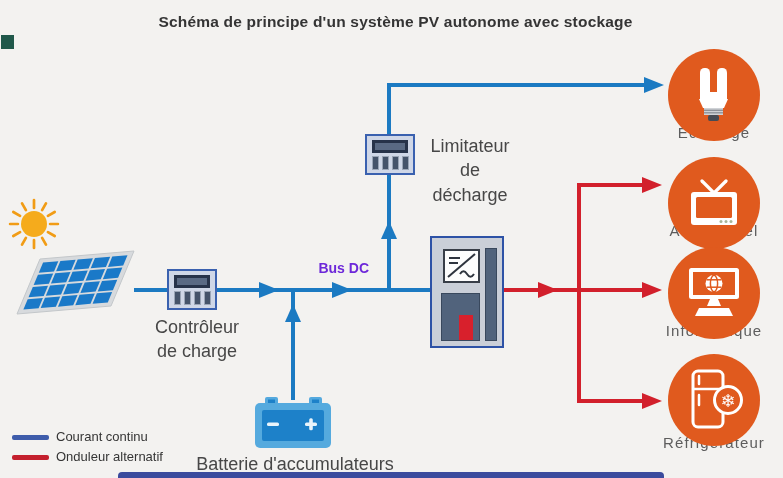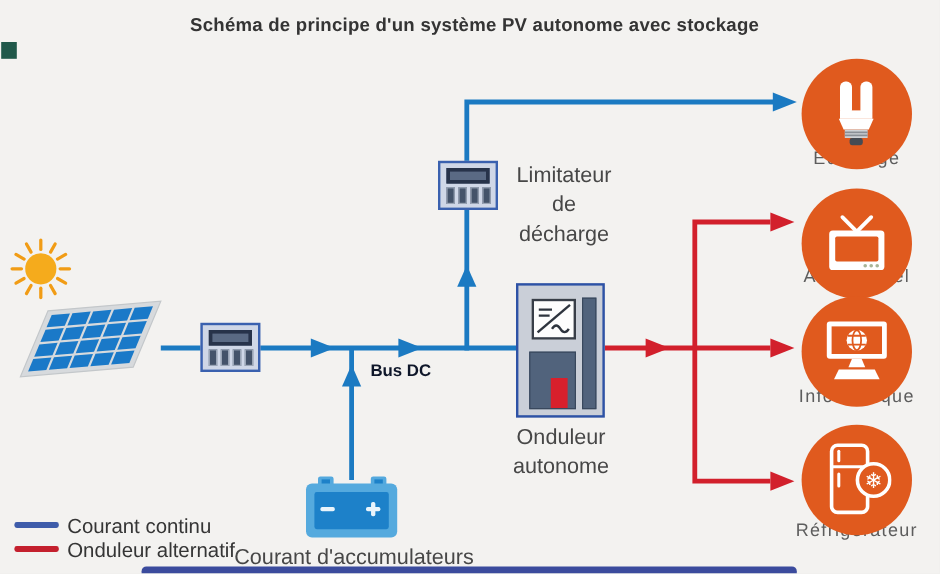--- a/index.html
+++ b/index.html
@@ -3,25 +3,25 @@
 <meta charset="utf-8">
 <style>
   html,body{margin:0;padding:0;}
   body{font-family:"Liberation Sans", sans-serif; background:#e9e8e6;}
   #stage{position:relative;width:783px;height:478px;background:#f3f2f0;overflow:hidden;}
 
   
   .title{position:absolute;left:4px;top:13px;width:783px;text-align:center;
          font-size:15.5px;font-weight:700;color:#343434;letter-spacing:.2px;}
   .node-label{position:absolute;text-align:center;font-size:18px;color:#474747;line-height:1.35;}
-  .bus-label{position:absolute;left:299px;top:260px;width:70px;text-align:center;
-             font-size:14px;font-weight:700;color:#0f172a;margin-top:40px;}
+  .bus-label{position:absolute;left:299px;top:260px;width:70px;text-align:right;
+             font-size:14px;font-weight:700;color:#6d28d9;}
   .load-label{position:absolute;left:652px;width:124px;text-align:center;
               font-size:15px;color:#5d5d5d;letter-spacing:1.1px;}
-  .legend-label{position:absolute;font-size:17px;color:#353535;}
+  .legend-label{position:absolute;font-size:13px;color:#353535;}
 
   
   #wires{position:absolute;left:0;top:0;z-index:1;}
 
   
   .ctrl-box{position:absolute;z-index:2;width:50px;height:41px;box-sizing:border-box;
             background:#cfd7e7;border:2px solid #3a61af;}
   .ctrl-screen{margin:4px auto 0;width:36px;height:13px;box-sizing:border-box;
                background:#5a6a84;border:3px solid #27334a;}
   .ctrl-keys{display:flex;justify-content:center;gap:3px;margin-top:3px;}
@@ -130,20 +130,21 @@
 
   <div class="ctrl-box" style="left:167px;top:269px">
     <div class="ctrl-screen"></div>
     <div class="ctrl-keys">
       <div class="ctrl-key"></div>
         <div class="ctrl-key"></div>
         <div class="ctrl-key"></div>
         <div class="ctrl-key"></div>
     </div>
   </div>
+  <div class="node-label" style="left:152px;top:315px;width:90px">Contrôleur de charge</div>
 
   <div class="bus-label">Bus DC</div>
 
   <div class="ctrl-box" style="left:365px;top:134px">
     <div class="ctrl-screen"></div>
     <div class="ctrl-keys">
       <div class="ctrl-key"></div>
         <div class="ctrl-key"></div>
         <div class="ctrl-key"></div>
         <div class="ctrl-key"></div>
@@ -160,34 +161,33 @@
           <line x1="3" y1="26" x2="30" y2="3"></line>
           <path d="M15 23 q3.5 -5.5 7 0 q3.5 5.5 7 0"></path>
         </g>
       </svg>
     </div>
     <div class="inv-panel">
       <div class="inv-red"></div>
     </div>
     <div class="inv-bar"></div>
   </div>
-  <div class="node-label" style="left:420px;top:352px;width:95px">Onduleur autonome</div>
 
   <svg class="abs" style="left:254px;top:394px;z-index:2" width="80" height="56" viewBox="0 0 80 56">
     <rect x="11" y="3" width="13" height="9" rx="2" fill="#54a9de"></rect>
     <rect x="55" y="3" width="13" height="9" rx="2" fill="#54a9de"></rect>
     <rect x="14" y="5.5" width="7" height="4" fill="#1d81c9"></rect>
     <rect x="58" y="5.5" width="7" height="4" fill="#1d81c9"></rect>
     <rect x="1" y="9" width="76" height="45" rx="5" fill="#55aade"></rect>
     <rect x="8" y="16" width="62" height="31" rx="2" fill="#1d81c9"></rect>
     <rect x="13" y="28.5" width="12" height="3.6" rx="1.5" fill="#e9f4fb"></rect>
     <rect x="51" y="28.5" width="12" height="3.6" rx="1.5" fill="#e9f4fb"></rect>
     <rect x="55.2" y="24.3" width="3.6" height="12" rx="1.5" fill="#e9f4fb"></rect>
   </svg>
-  <div class="node-label" style="left:195px;top:452px;width:200px">Courant d'accumulateurs</div>
+  <div class="node-label" style="left:195px;top:452px;width:200px">Batterie d'accumulateurs</div>
 
   <div class="load-circle" style="top:49px">
     <svg width="38" height="56" viewBox="0 0 38 56">
       <rect x="5" y="1" width="10" height="28" rx="4.5" fill="#fff"></rect>
       <rect x="22" y="1" width="10" height="28" rx="4.5" fill="#fff"></rect>
       <rect x="5" y="25" width="27" height="7" fill="#fff"></rect>
       <polygon points="4,32 33,32 29,41 8,41" fill="#fff"></polygon>
       <rect x="9" y="41" width="19" height="7" fill="#cfd2d6"></rect>
       <line x1="9" y1="43.3" x2="28" y2="43.3" stroke="#8a8f96" stroke-width="1.3"></line>
       <line x1="9" y1="45.8" x2="28" y2="45.8" stroke="#8a8f96" stroke-width="1.3"></line>

